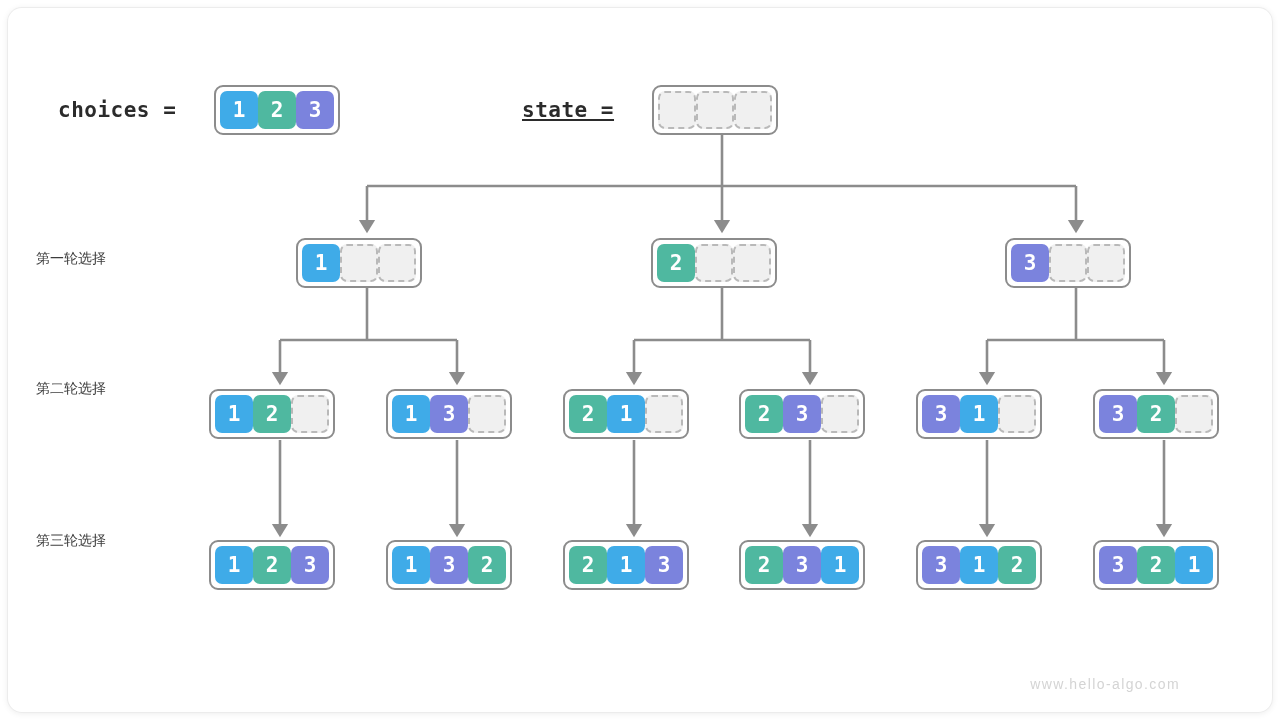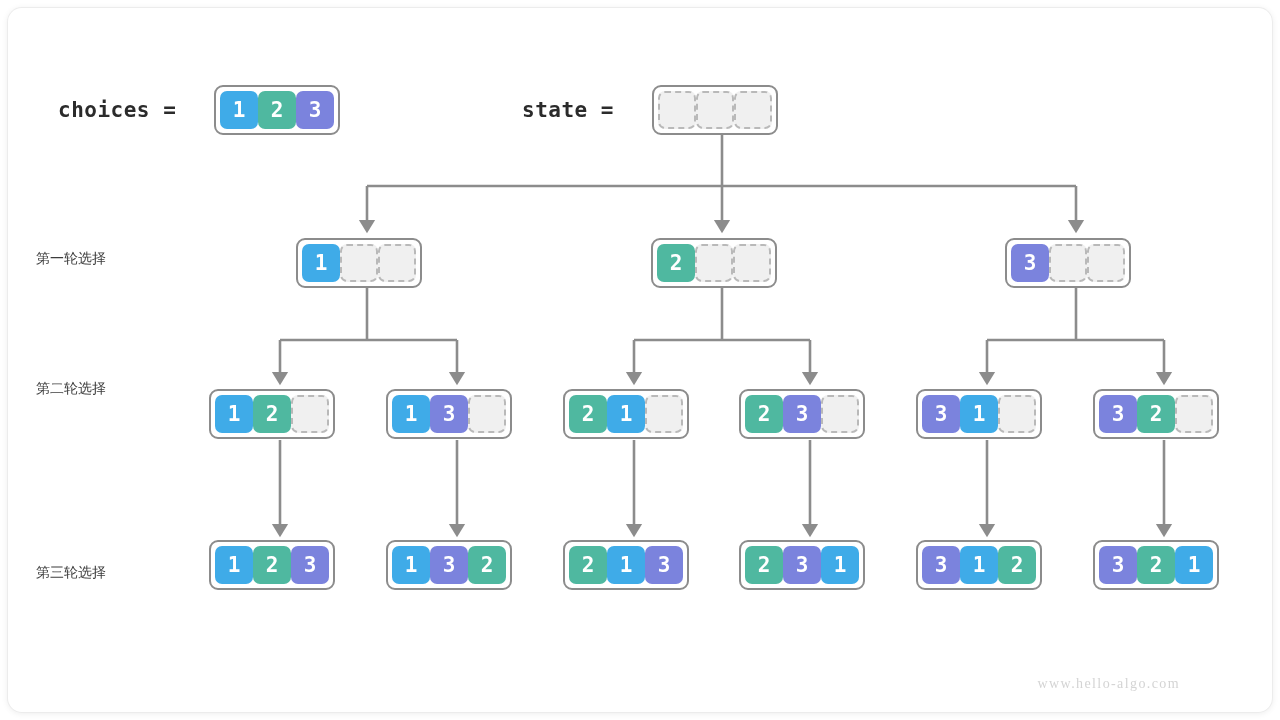--- a/index.html
+++ b/index.html
@@ -49,21 +49,21 @@
     position: absolute;
     font-family: "DejaVu Sans", sans-serif;
     font-size: 14px;
     color: #3c3c3c;
     white-space: nowrap;
   }
   .watermark {
     position: absolute;
     right: 36px;
     bottom: 28px;
-    font-family: Liberation Serif, serif;
+    font-family: Liberation Sans, sans-serif;
     font-size: 14px;
     color: #d4d4d4;
     letter-spacing: 1.4px;
     white-space: nowrap;
     text-align: center;
   }
   
   .array {
     position: absolute;
     display: flex;
@@ -134,36 +134,36 @@
       <path d="M280,440 L280,532" marker-end="url(#arrow)"></path>
       <path d="M457,440 L457,532" marker-end="url(#arrow)"></path>
       <path d="M634,440 L634,532" marker-end="url(#arrow)"></path>
       <path d="M810,440 L810,532" marker-end="url(#arrow)"></path>
       <path d="M987,440 L987,532" marker-end="url(#arrow)"></path>
       <path d="M1164,440 L1164,532" marker-end="url(#arrow)"></path>
     </g>
   </svg>
 
   <div class="mono-label" style="left:58px; top:98px;">choices  =</div>
-  <div class="mono-label" style="left:522px; top:98px;">state  =</div>
+  <div class="mono-label" style="left:522px; top:98px;text-decoration:underline;">state  =</div>
 
   <div class="array" id="arr-choices" style="left:214px; top:85px;">
       <div class="cell v1">1</div>
       <div class="cell v2">2</div>
       <div class="cell v3">3</div>
     </div>
   <div class="array" id="arr-state" style="left:652px; top:85px;">
       <div class="cell empty"></div>
       <div class="cell empty"></div>
       <div class="cell empty"></div>
     </div>
 
   <div class="row-label" style="left:36px; top:250px;">第一轮选择</div>
   <div class="row-label" style="left:36px; top:380px;">第二轮选择</div>
-  <div class="row-label" style="left:36px; top:564px;">第三轮选择</div>
+  <div class="row-label" style="left:36px; top:532px;">第三轮选择</div>
 
   <div class="array" id="r0n0" style="left:296px; top:238px;">
       <div class="cell v1">1</div>
       <div class="cell empty"></div>
       <div class="cell empty"></div>
     </div>
   <div class="array" id="r0n1" style="left:651px; top:238px;">
       <div class="cell v2">2</div>
       <div class="cell empty"></div>
       <div class="cell empty"></div>

